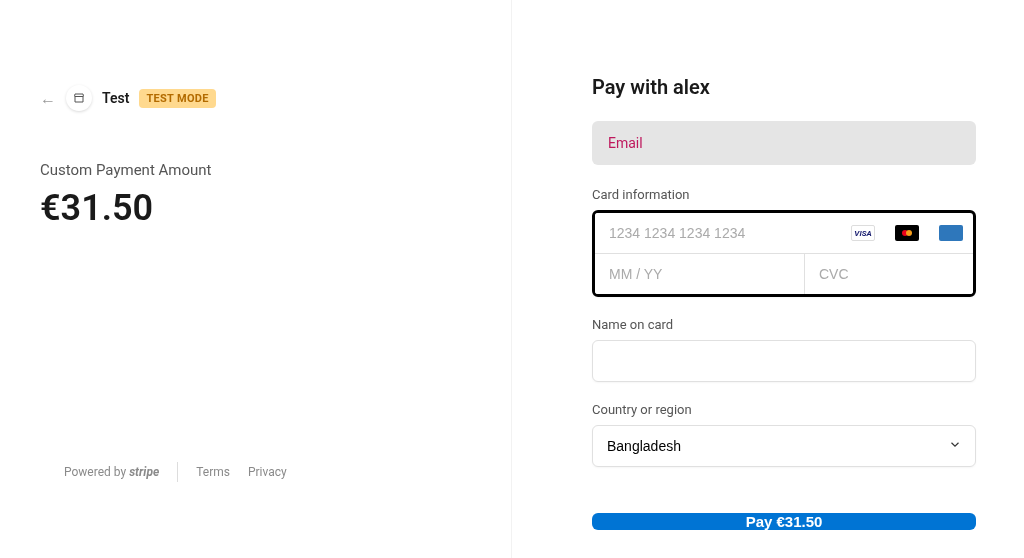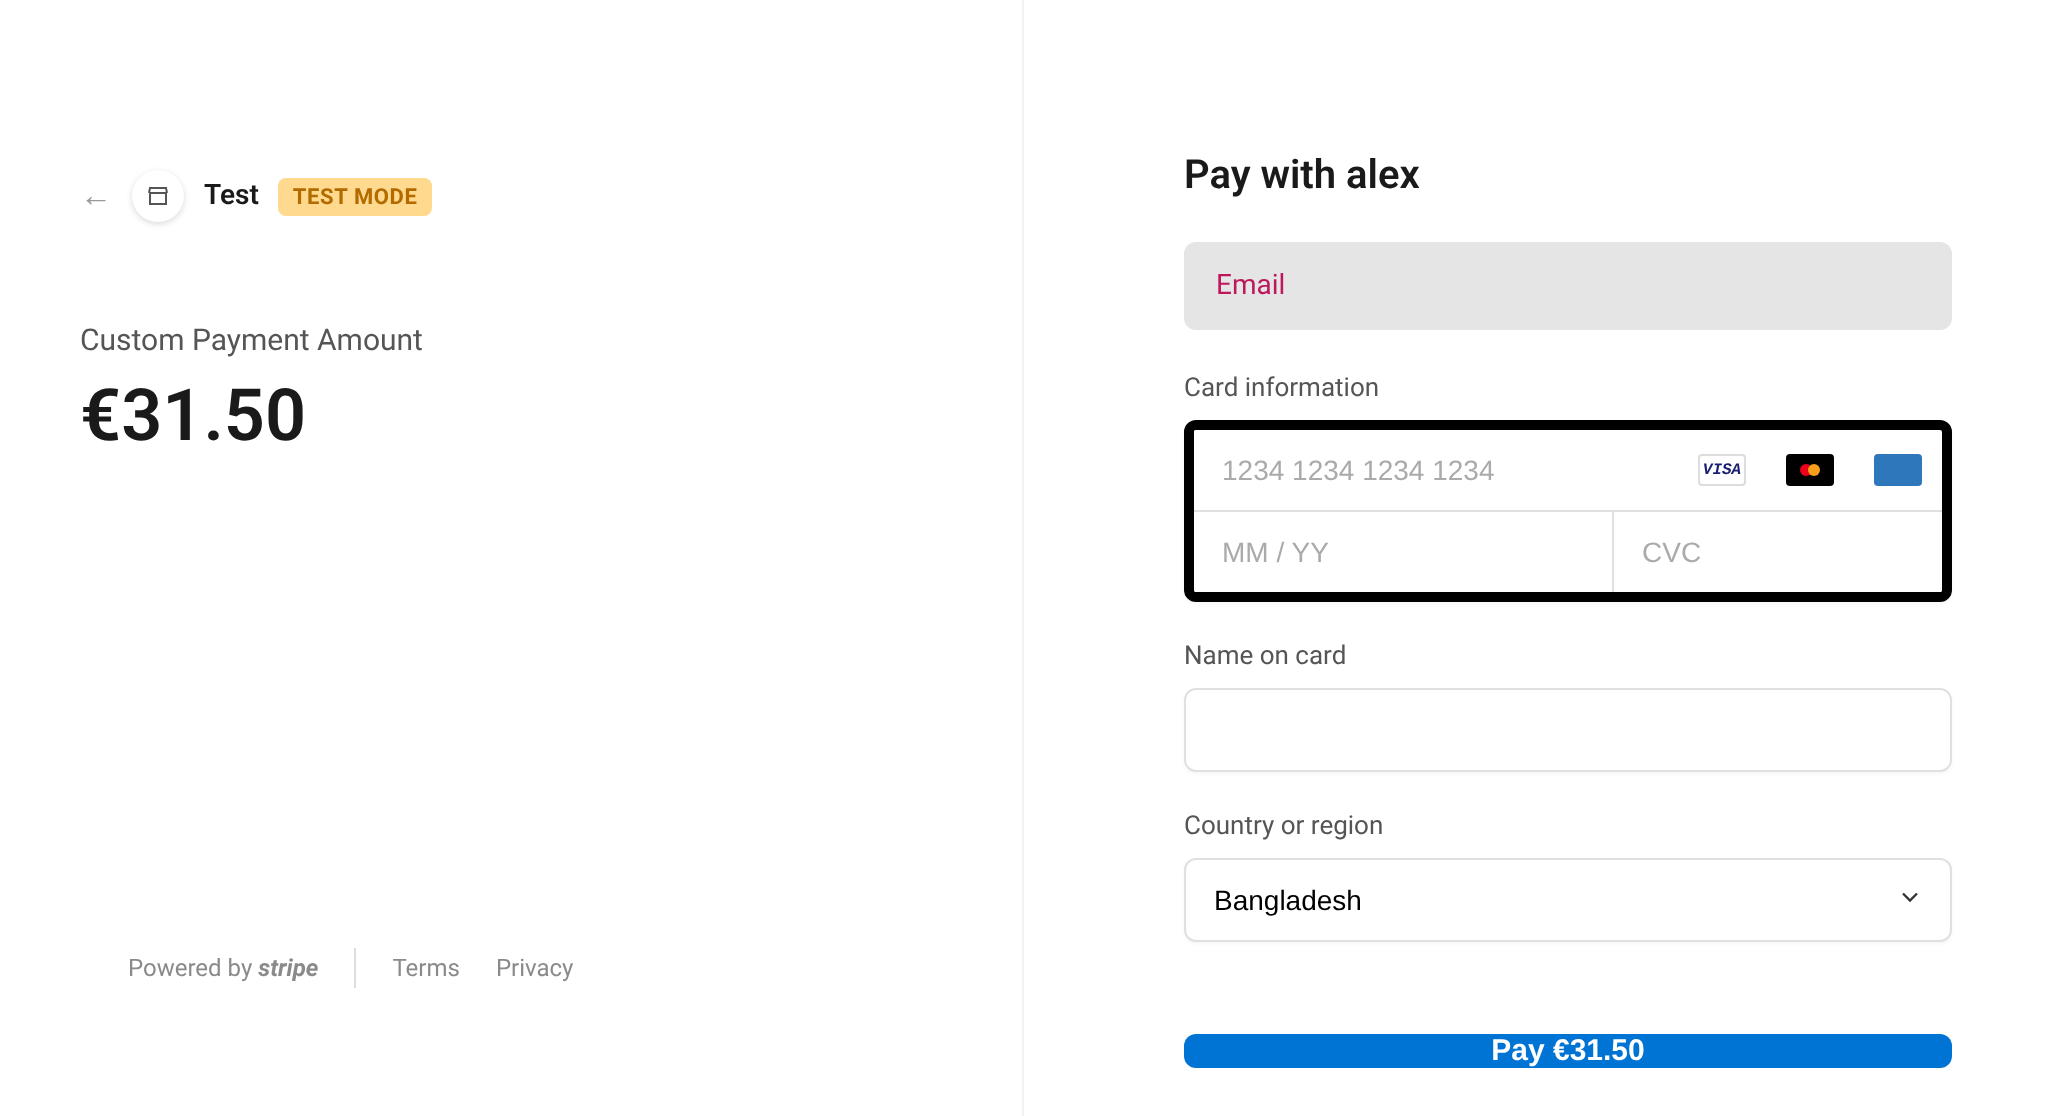--- a/index.html
+++ b/index.html
@@ -64,21 +64,21 @@
       font-size: 15px;
       margin-bottom: 8px;
     }
     .amount-value {
       font-size: 36px;
       font-weight: 600;
       color: #1a1a1a;
     }
     .footer {
       position: absolute;
-      bottom: 64px;
+      bottom: 76px;
       left: 64px;
       display: flex;
       align-items: center;
       gap: 18px;
       color: #8a8a8a;
       font-size: 12px;
     }
     .footer .stripe-logo { font-weight: 700; font-style: italic; }
     .footer .divider {
       width: 1px;
@@ -103,21 +103,21 @@
     }
     .email-box .label { color: #be185d; }
     .email-box .value { color: #555; }
     .field-label {
       font-size: 13px;
       color: #555;
       margin-bottom: 8px;
       display: block;
     }
     .card-group {
-      border: 5px solid #000000;
+      border: 3px solid #000000;
       border-radius: 6px;
       overflow: hidden;
       box-shadow: 0 1px 2px rgba(0,0,0,0.04);
       margin-bottom: 20px;
     }
     .card-number-row {
       display: flex;
       align-items: center;
       border-bottom: 1px solid #e0e0e0;
     }
@@ -125,21 +125,20 @@
       flex: 1;
       border: none;
       padding: 12px 14px;
       font-size: 14px;
       outline: none;
     }
     .card-brands {
       display: flex;
       gap: 20px;
       padding-right: 10px;
-      font-family: Liberation Mono, monospace;
     }
     .brand {
       width: 24px;
       height: 16px;
       border-radius: 2px;
       display: flex;
       align-items: center;
       justify-content: center;
       font-size: 7px;
       font-weight: 700;

